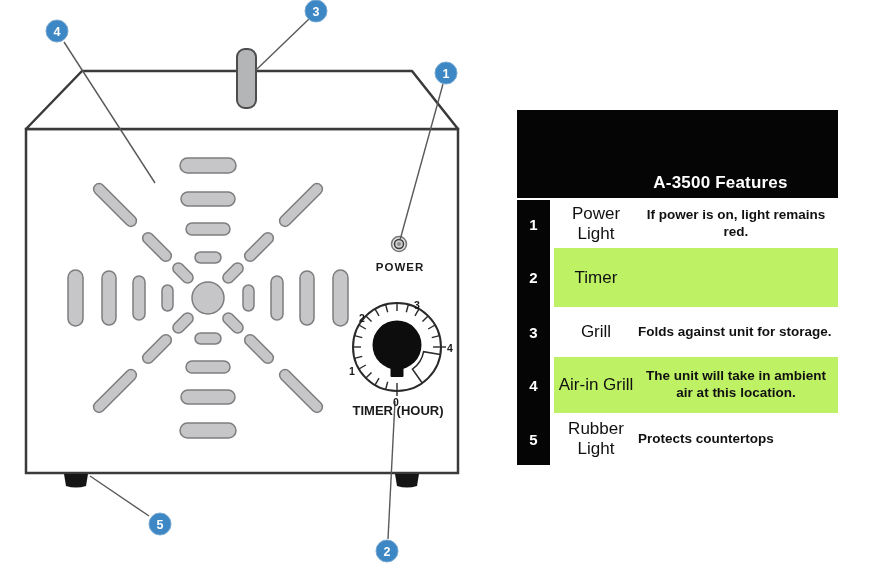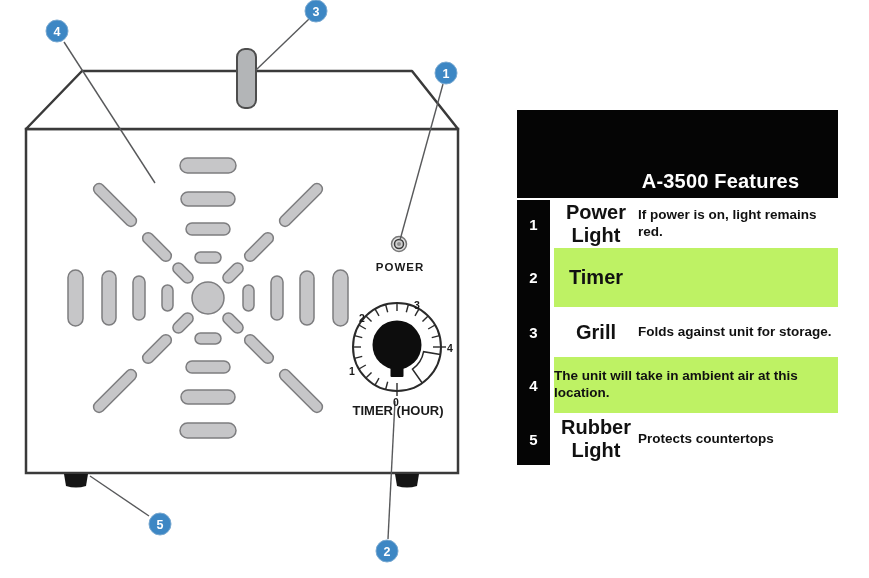--- a/index.html
+++ b/index.html
@@ -6,37 +6,37 @@
   .canvas{
     position:relative;width:869px;height:578px;background:#ffffff;overflow:hidden;
     font-family:"Liberation Sans",sans-serif;
   }
   .diagram-svg{position:absolute;left:0;top:0;}
   
   .features-table{position:absolute;left:517px;top:110px;width:321px;}
   .tbl-header{position:relative;height:88px;background:#050505;}
   .tbl-title{
     position:absolute;left:0;right:0;bottom:5px;text-align:center;padding-left:86px;
-    color:#ffffff;font-weight:bold;font-size:20px;letter-spacing:.2px;
+    color:#ffffff;font-weight:bold;font-size:17px;letter-spacing:.2px;
   }
   .tbl-rows{margin-top:2px;}
   .trow{display:flex;}
   .row-num{
     width:33px;background:#050505;color:#ffffff;font-weight:bold;font-size:15px;
     display:flex;align-items:center;justify-content:center;margin-right:4px;flex:none;
   }
   .row-body{flex:1;display:flex;background:#ffffff;}
   .trow.alt .row-body{background:#bef264;}
   .row-feature{
     width:84px;flex:none;display:flex;align-items:center;justify-content:center;
-    text-align:center;font-weight:bold;font-size:20px;line-height:1.15;color:#111;
+    text-align:center;font-weight:normal;font-size:17px;line-height:1.15;color:#111;
   }
   .row-desc{
     flex:1;display:flex;align-items:center;font-weight:bold;font-size:13.5px;
-    line-height:1.24;color:#111;padding:2px 4px 2px 0;
+    line-height:1.24;color:#111;padding:2px 4px 2px 0;text-align:center;
   }
   svg text{font-family:"Liberation Sans",sans-serif;}
 </style>
 </head>
 <body>
 
 <div class="canvas">
 
   <svg class="diagram-svg" width="869" height="578" viewBox="0 0 869 578">
     <defs>
@@ -176,20 +176,21 @@
         <div class="row-num">3</div>
         <div class="row-body">
           <div class="row-feature">Grill</div>
           <div class="row-desc">Folds against unit for storage.</div>
         </div>
       </div>
 
       <div class="trow alt" style="height:56px">
         <div class="row-num">4</div>
         <div class="row-body">
+          <div class="row-feature">Air-in Grill</div>
           <div class="row-desc">The unit will take in ambient air at this location.</div>
         </div>
       </div>
 
       <div class="trow" style="height:52px">
         <div class="row-num">5</div>
         <div class="row-body">
           <div class="row-feature">Rubber Light</div>
           <div class="row-desc">Protects countertops</div>
         </div>

